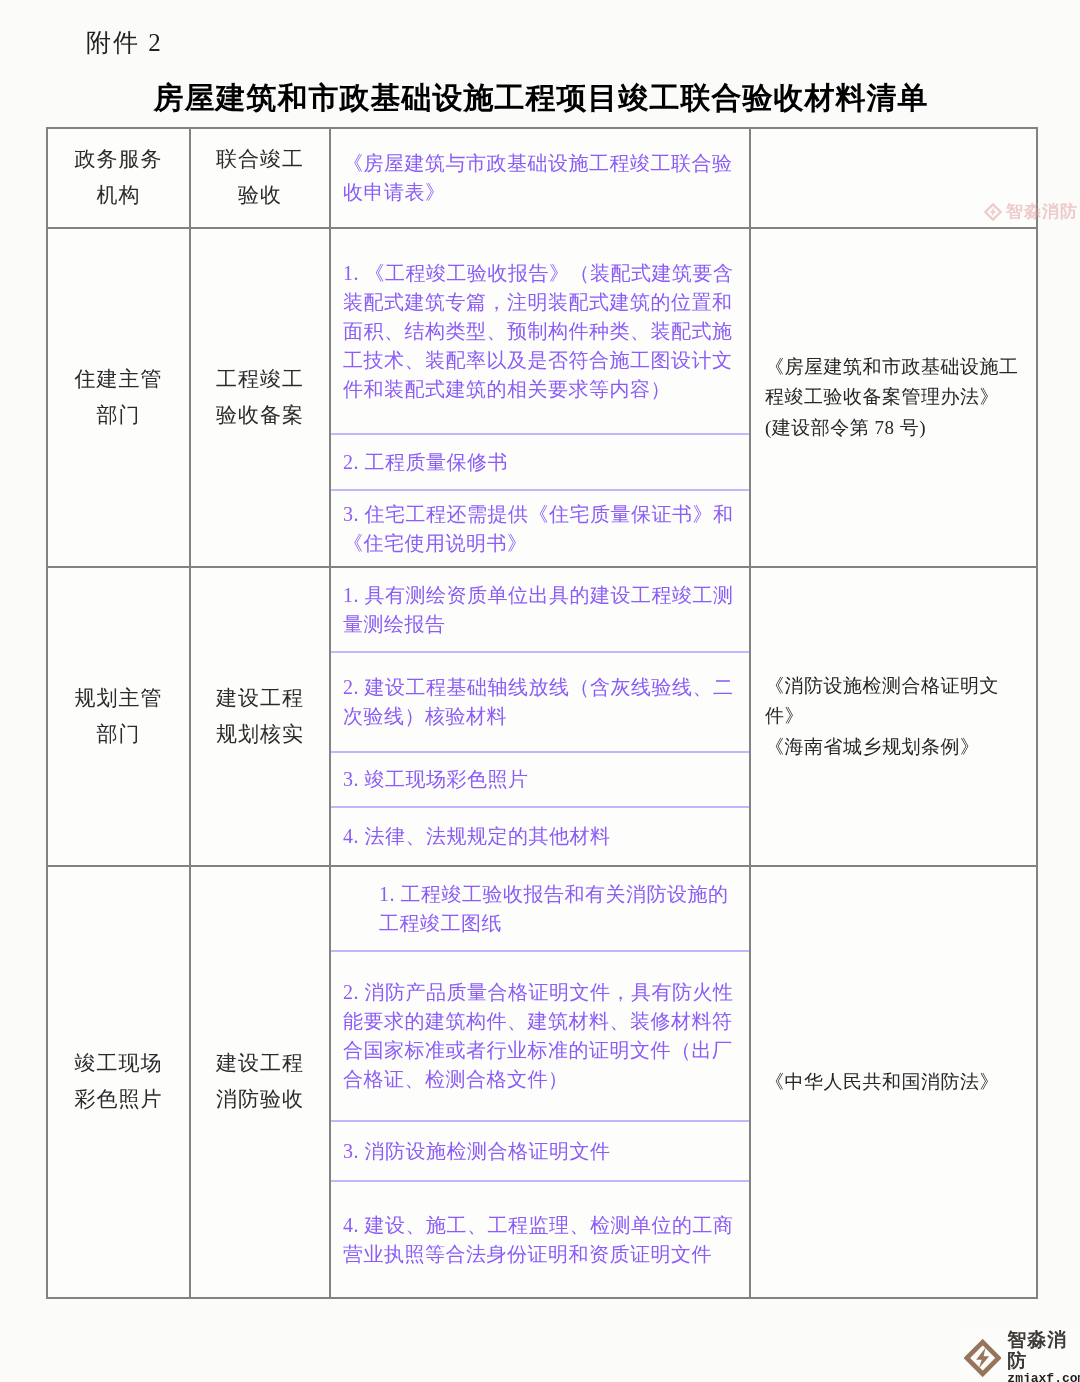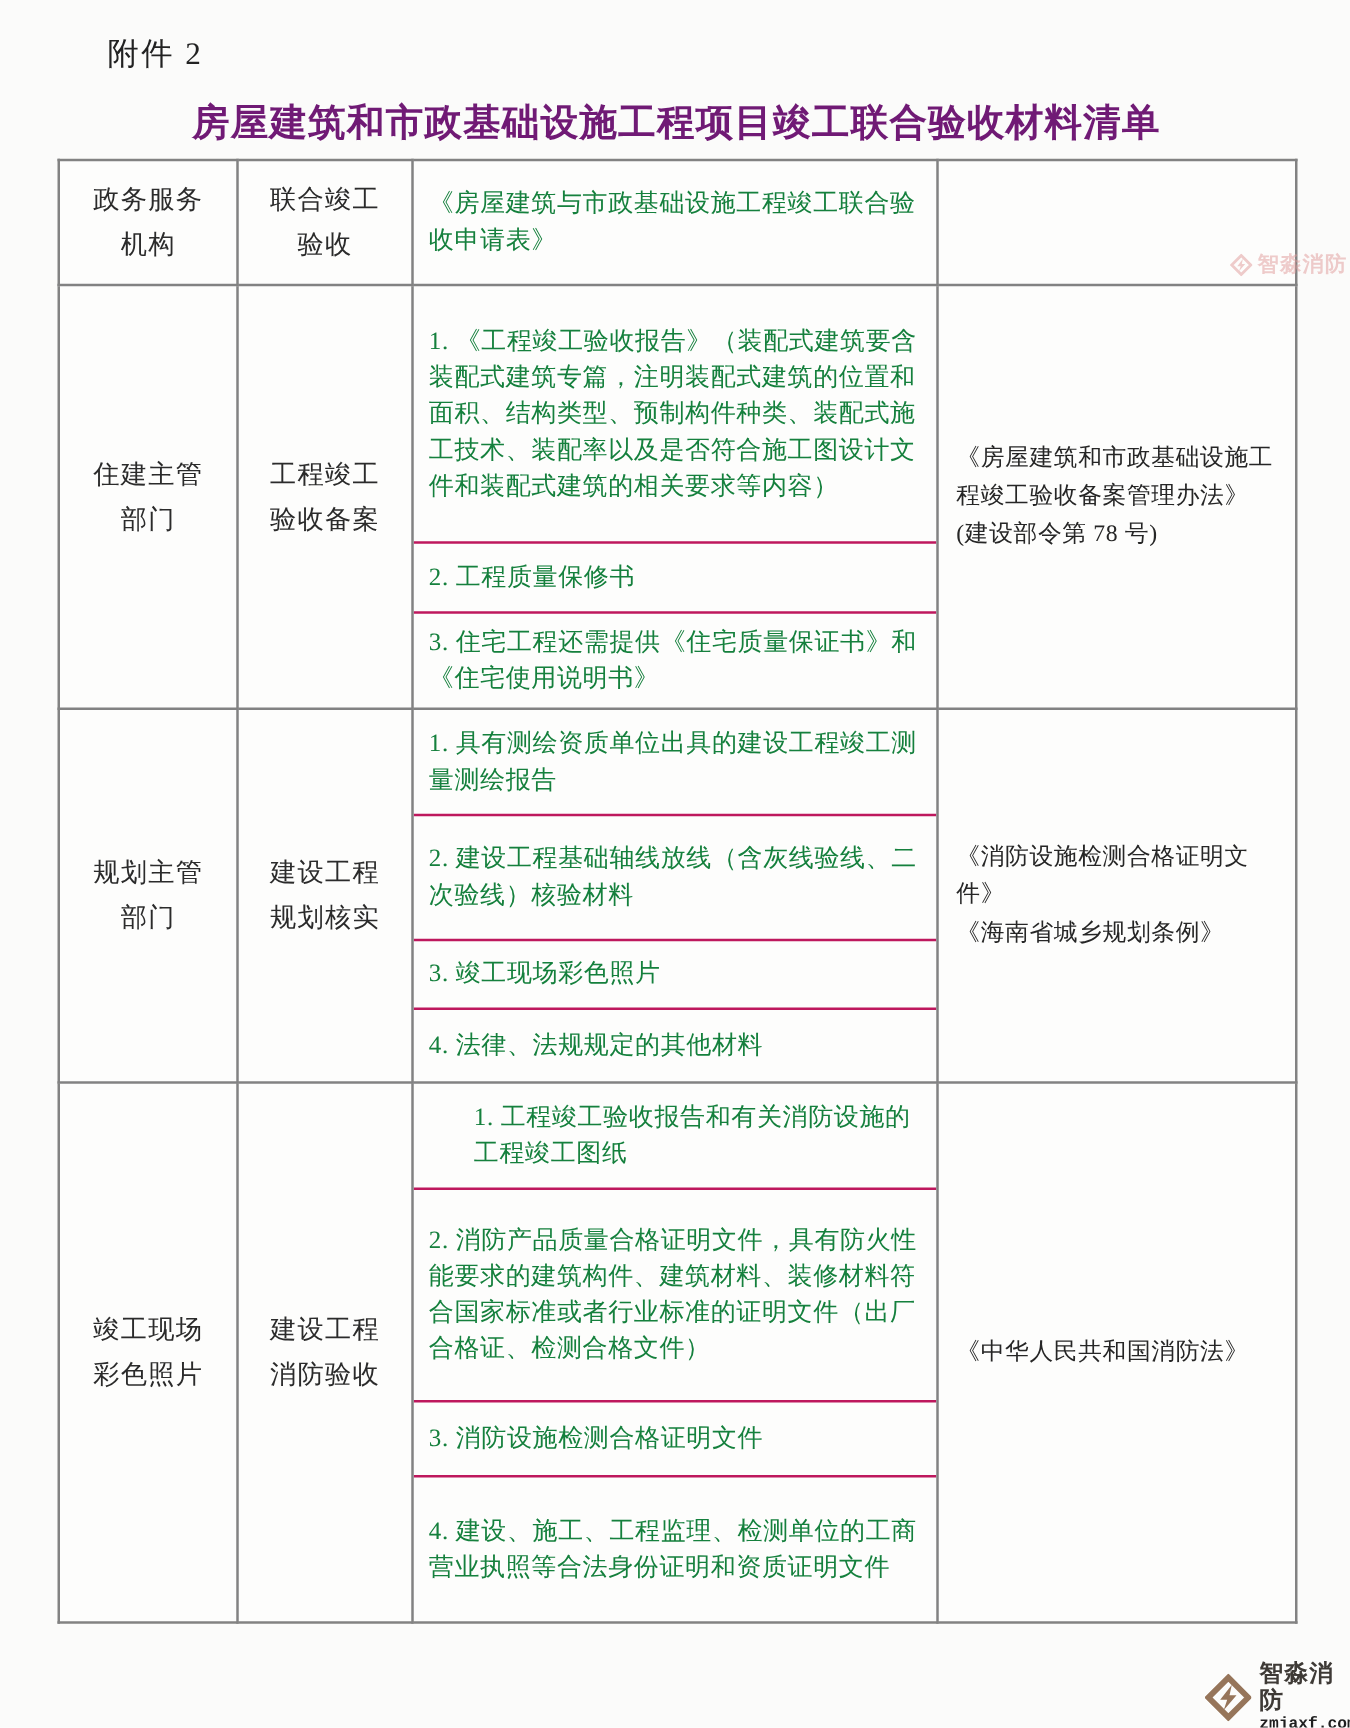--- a/index.html
+++ b/index.html
@@ -11,21 +11,21 @@
     font-family: "Liberation Serif", "DejaVu Serif", serif;
   }
   .attachment {
     position: absolute; left: 86px; top: 26px;
     font-size: 25px; letter-spacing: 2px; color: #222;
   }
   .title {
     position: absolute; left: 46px; top: 78px; width: 990px;
     text-align: center;
     font-family: "Liberation Sans", "DejaVu Sans", sans-serif;
-    font-weight: 700; font-size: 30px; letter-spacing: 1px; color: #701a75;
+    font-weight: 700; font-size: 30px; letter-spacing: 1px; color: #000000;
     white-space: nowrap;
   }
   table.doc {
     position: absolute; left: 46px; top: 127px; width: 990px;
     border-collapse: collapse; table-layout: fixed;
     background: #fdfdfc;
   }
   table.doc th, table.doc td {
     border: 2px solid #828282;
     vertical-align: middle;
@@ -41,23 +41,23 @@
   }
   td.unit, td.item { text-align: center; font-size: 21px; line-height: 1.7; }
   td.unit .narrow, td.item .narrow {
     max-width: 94px; margin: 0 auto; letter-spacing: 1px;
   }
   td.materials { padding: 0; vertical-align: top; }
   .mat {
     display: flex; align-items: center;
     padding: 8px 12px;
     font-size: 20px; line-height: 1.45; letter-spacing: 0.5px;
-    color: #15803d;
+    color: #8b5cf6;
   }
-  .mat + .mat { border-top: 2px solid #be185d; }
+  .mat + .mat { border-top: 2px solid #c4b5fd; }
   td.legal {
     padding: 10px 14px;
     font-size: 19px; line-height: 1.6; letter-spacing: 0.5px;
     white-space: pre-line; color: #262626; font-family: Liberation Serif, serif;
   }
   tr.s1 { height: 100px; }
   tr.s1 .mat { min-height: 96px; }
   .s2 .mat:nth-child(1) { min-height: 204px; }
   .s2 .mat:nth-child(2) { min-height: 56px; }
   .s2 .mat:nth-child(3) { min-height: 77px; }

